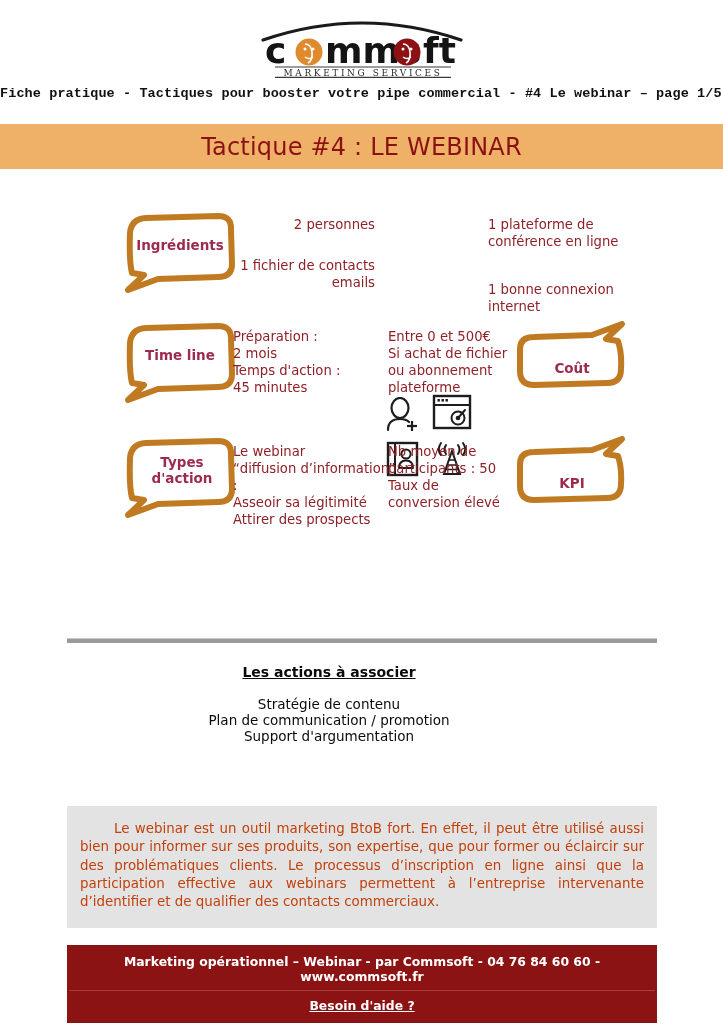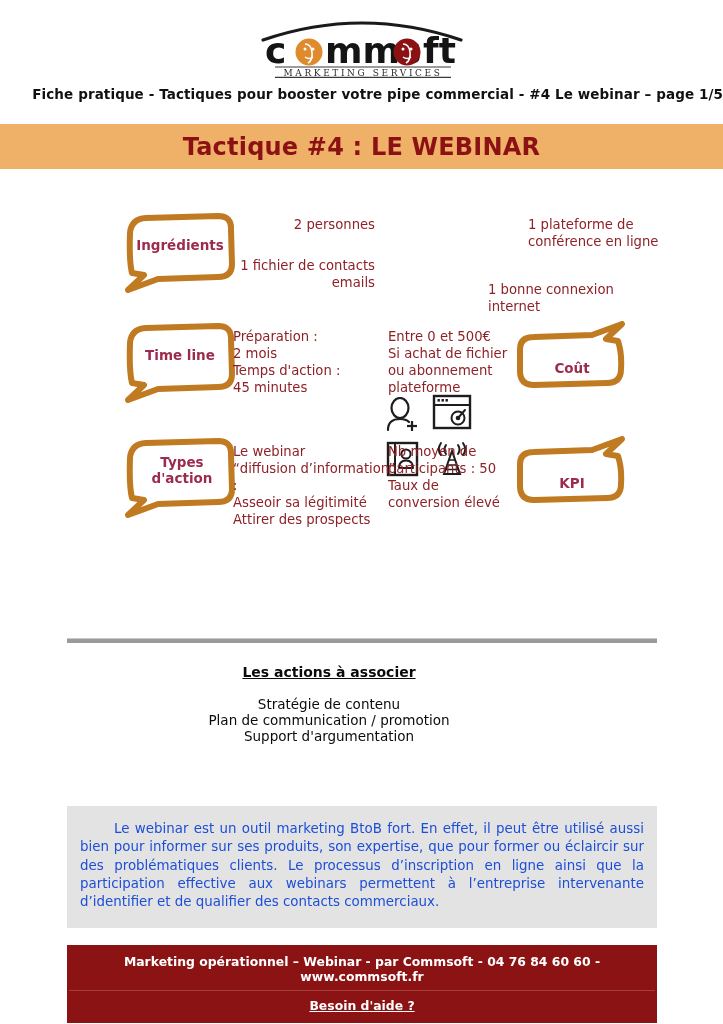--- a/index.html
+++ b/index.html
@@ -26,42 +26,43 @@
     align-items: center;
     justify-content: center;
   }
   .logo-svg { display: block; }
 
   .doc-subtitle {
     position: absolute;
     top: 86px;
     left: 0;
     width: 723px;
-    text-align: right;
+    text-align: left;
     font-size: 13.5px;
     font-weight: bold;
     color: #111111;
     letter-spacing: 0.1px;
+    font-family: Liberation Mono, monospace;
   }
 
   
   .banner {
     position: absolute;
     top: 124px;
     left: 0;
     width: 723px;
     height: 45px;
     background: #efb067;
     display: flex;
     align-items: center;
     justify-content: center;
   }
   .banner-title {
     font-size: 24px;
-    font-weight: bold;
+    font-weight: normal;
     color: #8c1114;
     letter-spacing: 0.2px;
   }
 
   
   .info-area {
     position: absolute;
     top: 185px;
     left: 0;
     width: 723px;
@@ -106,21 +107,21 @@
     color: #8e2127;
     font-size: 13.2px;
     line-height: 1.28;
   }
   .txt-mid-left  { left: 233px; width: 165px; text-align: left; }
   .txt-mid-right { left: 388px; width: 120px; text-align: left; }
 
   .ing-line { position: absolute; color: #8e2127; font-size: 13.2px; line-height: 1.28; }
   .ing-a { left: 240px; width: 135px; top: 22px;  text-align: right; }
   .ing-b { left: 240px; width: 135px; top: 63px;  text-align: right; }
-  .ing-c { left: 488px; width: 150px; top: 22px;  text-align: left; margin-left: 40px; }
+  .ing-c { left: 488px; width: 150px; top: 22px;  text-align: left; }
   .ing-d { left: 488px; width: 150px; top: 70px;  text-align: left; margin-top: 17px; }
 
   .icon-cell { position: absolute; }
   .ic-1 { left: 386px; top: 212px; }
   .ic-2 { left: 432px; top: 209px; }
   .ic-3 { left: 386px; top: 256px; }
   .ic-4 { left: 432px; top: 256px; }
 
   
   .divider {
@@ -161,21 +162,21 @@
     width: 590px;
     min-height: 108px;
     background: #e3e3e3;
     box-sizing: border-box;
     padding: 14px 13px 16px 13px;
   }
   .gray-box p {
     margin: 0;
     font-size: 13.4px;
     line-height: 1.37;
-    color: #1d4ed8;
+    color: #c2410c;
     text-align: justify;
     text-indent: 34px;
   }
 
   
   .footer {
     position: absolute;
     top: 945px;
     left: 67px;
     width: 590px;

